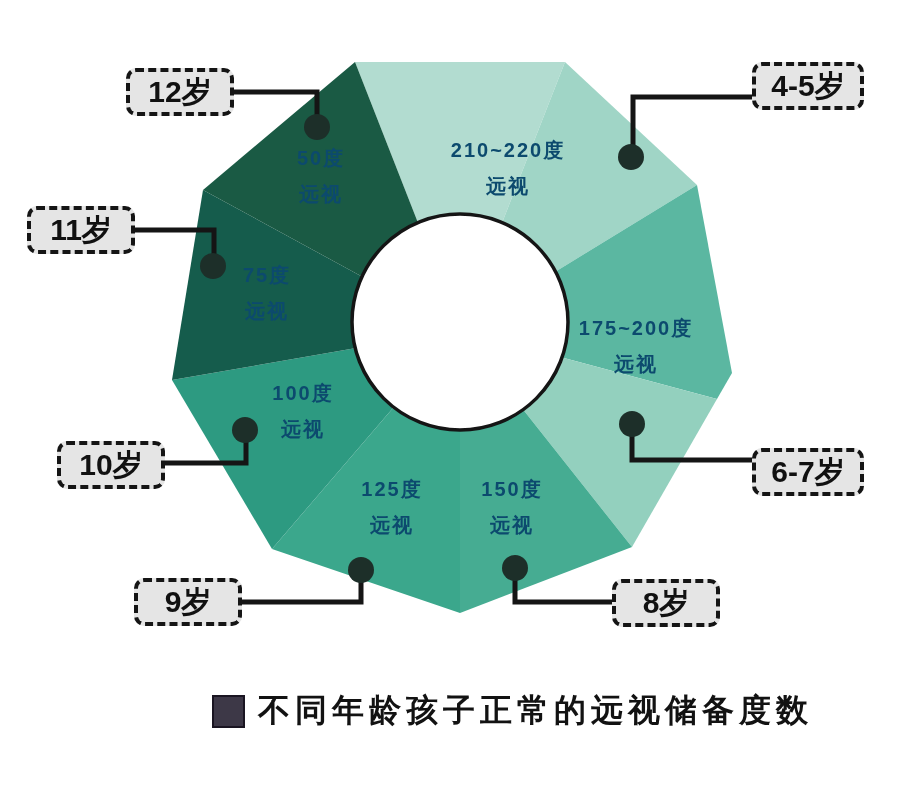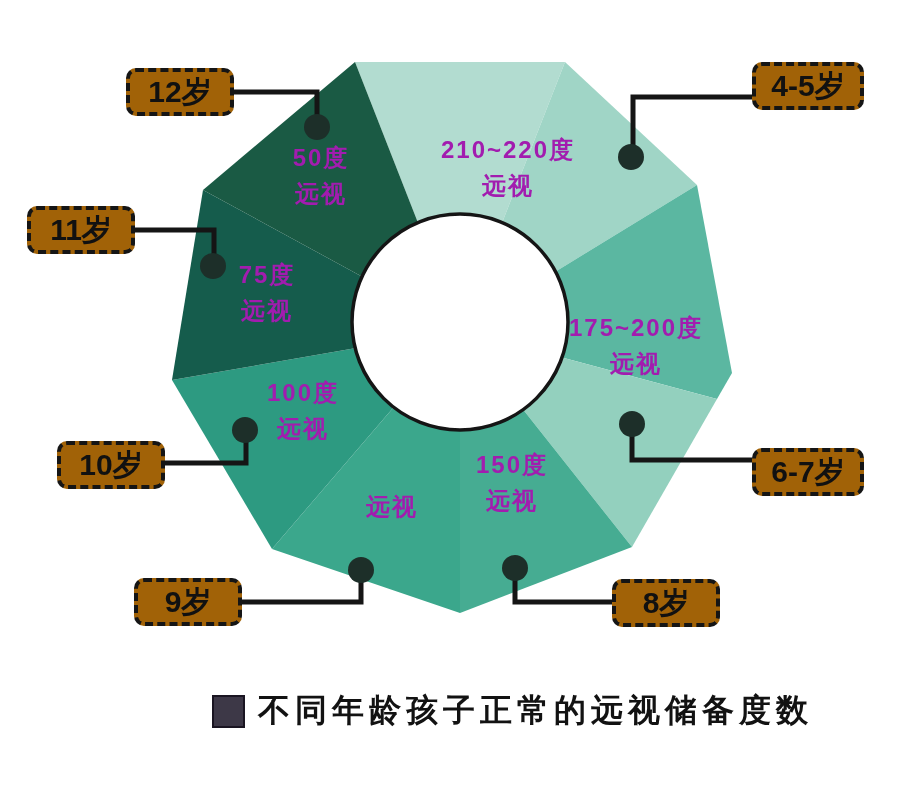--- a/index.html
+++ b/index.html
@@ -3,31 +3,31 @@
 <meta charset="utf-8">
 <style>
   html,body { margin:0; padding:0; background:#ffffff; }
   .stage {
     position:relative; width:900px; height:794px; background:#ffffff;
     font-family:"Liberation Sans","DejaVu Sans",sans-serif; overflow:hidden;
   }
   svg.chart { position:absolute; left:0; top:0; }
   .wedge-label {
     position:absolute; transform:translate(-50%,-50%);
-    text-align:center; color:#a21caf; font-weight:bold;
-    font-size:24px; line-height:36px; letter-spacing:2px; white-space:nowrap;
+    text-align:center; color:#0c4a6e; font-weight:bold;
+    font-size:20px; line-height:36px; letter-spacing:2px; white-space:nowrap;
   }
   .center-label {
     position:absolute; transform:translate(-50%,-50%);
     text-align:center; color:#161616; font-weight:bold;
     font-size:35px; line-height:53px; letter-spacing:2px; white-space:nowrap;
   }
   .age-box {
     position:absolute; box-sizing:border-box; width:108px; height:48px;
-    border:4px dashed #151515; border-radius:10px; background:#a16207;
+    border:4px dashed #151515; border-radius:10px; background:#e5e5e5;
     display:flex; align-items:center; justify-content:center;
     font-size:30px; font-weight:bold; color:#111111; white-space:nowrap;
   }
   .age-box.wide { width:112px; }
   .caption {
     position:absolute; left:172px; top:692px; height:38px;
     display:flex; align-items:center; gap:13px;
     font-size:32px; font-weight:bold; color:#121212; letter-spacing:5px; white-space:nowrap;padding-left:40px;
   }
   .caption-bullet { width:29px; height:29px; background:#3d3847; border:2px solid #1a1522; }
@@ -65,25 +65,26 @@
     </svg>
 
   <div class="wedge-label" style="left:508px; top:168px;">
     <div>210~220度</div>
     <div>远视</div>
   </div>
   <div class="wedge-label" style="left:636px; top:346px;">
     <div>175~200度</div>
     <div>远视</div>
   </div>
-  <div class="wedge-label" style="left:512px; top:483px;">
+  <div class="wedge-label" style="left:512px; top:507px;">
     <div>150度</div>
     <div>远视</div>
   </div>
   <div class="wedge-label" style="left:392px; top:507px;">
+    <div>125度</div>
     <div>远视</div>
   </div>
   <div class="wedge-label" style="left:297px; top:411px;margin-left:6px;">
     <div>100度</div>
     <div>远视</div>
   </div>
   <div class="wedge-label" style="left:267px; top:293px;">
     <div>75度</div>
     <div>远视</div>
   </div>

